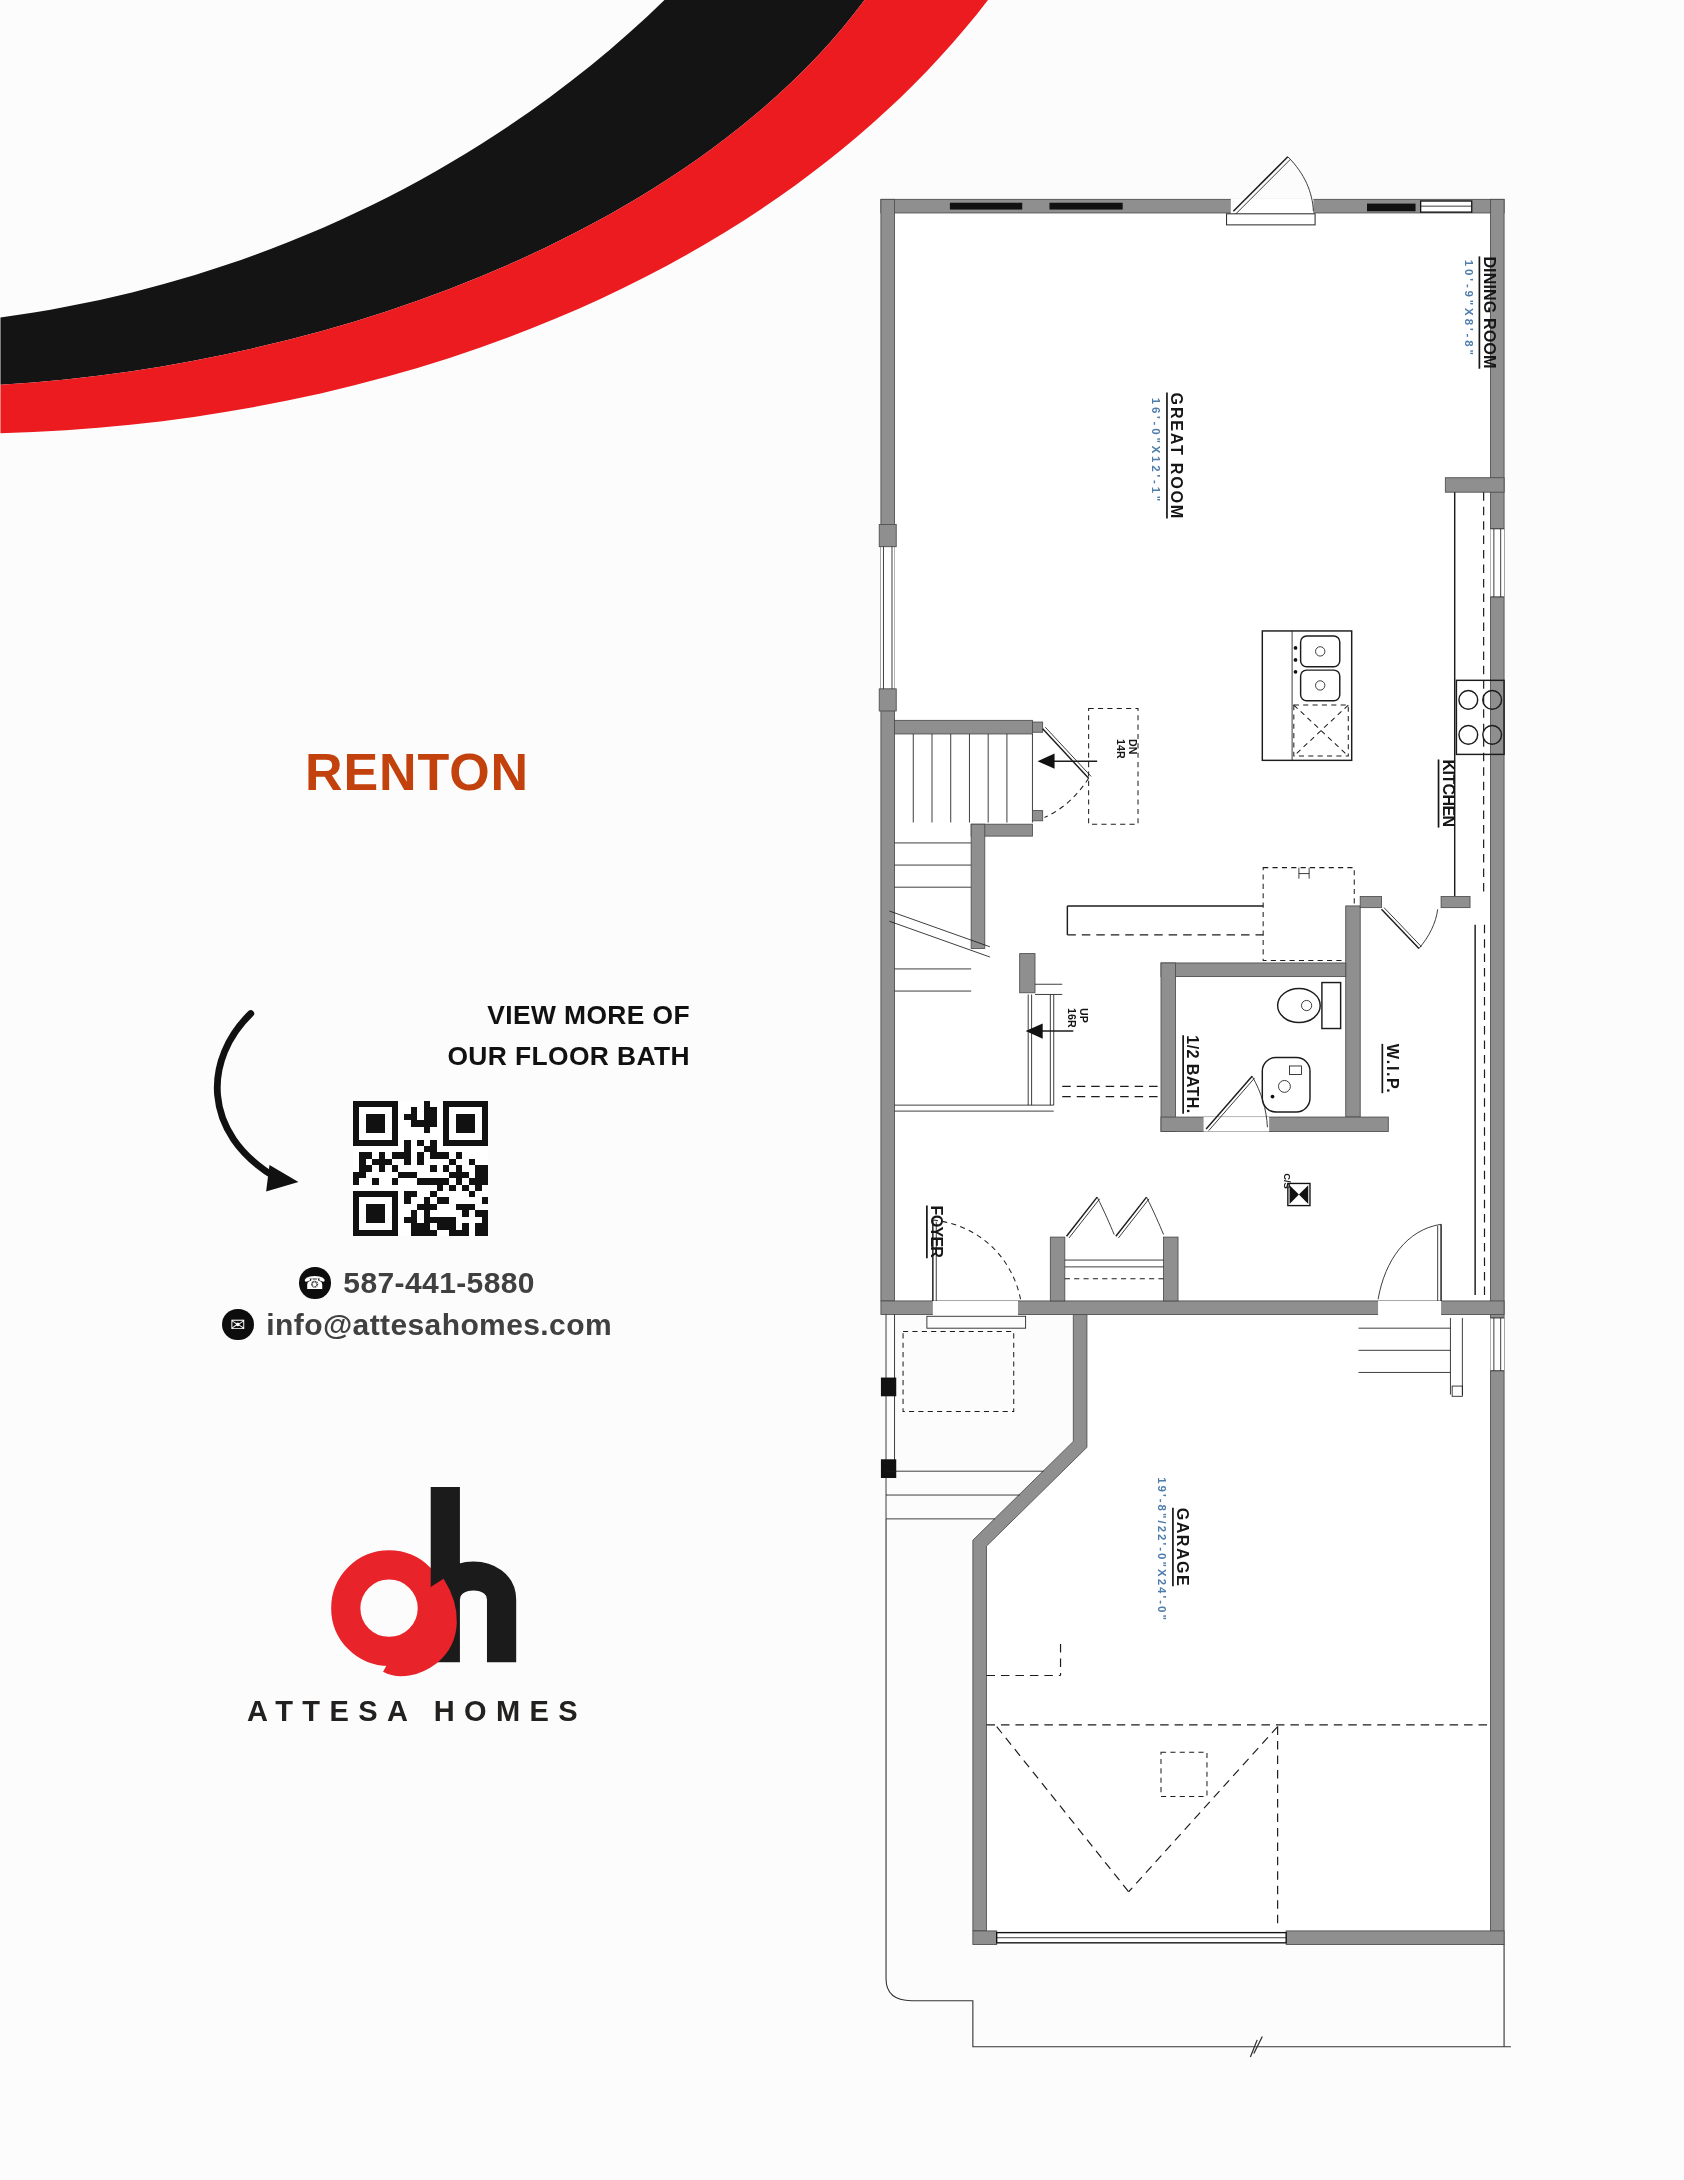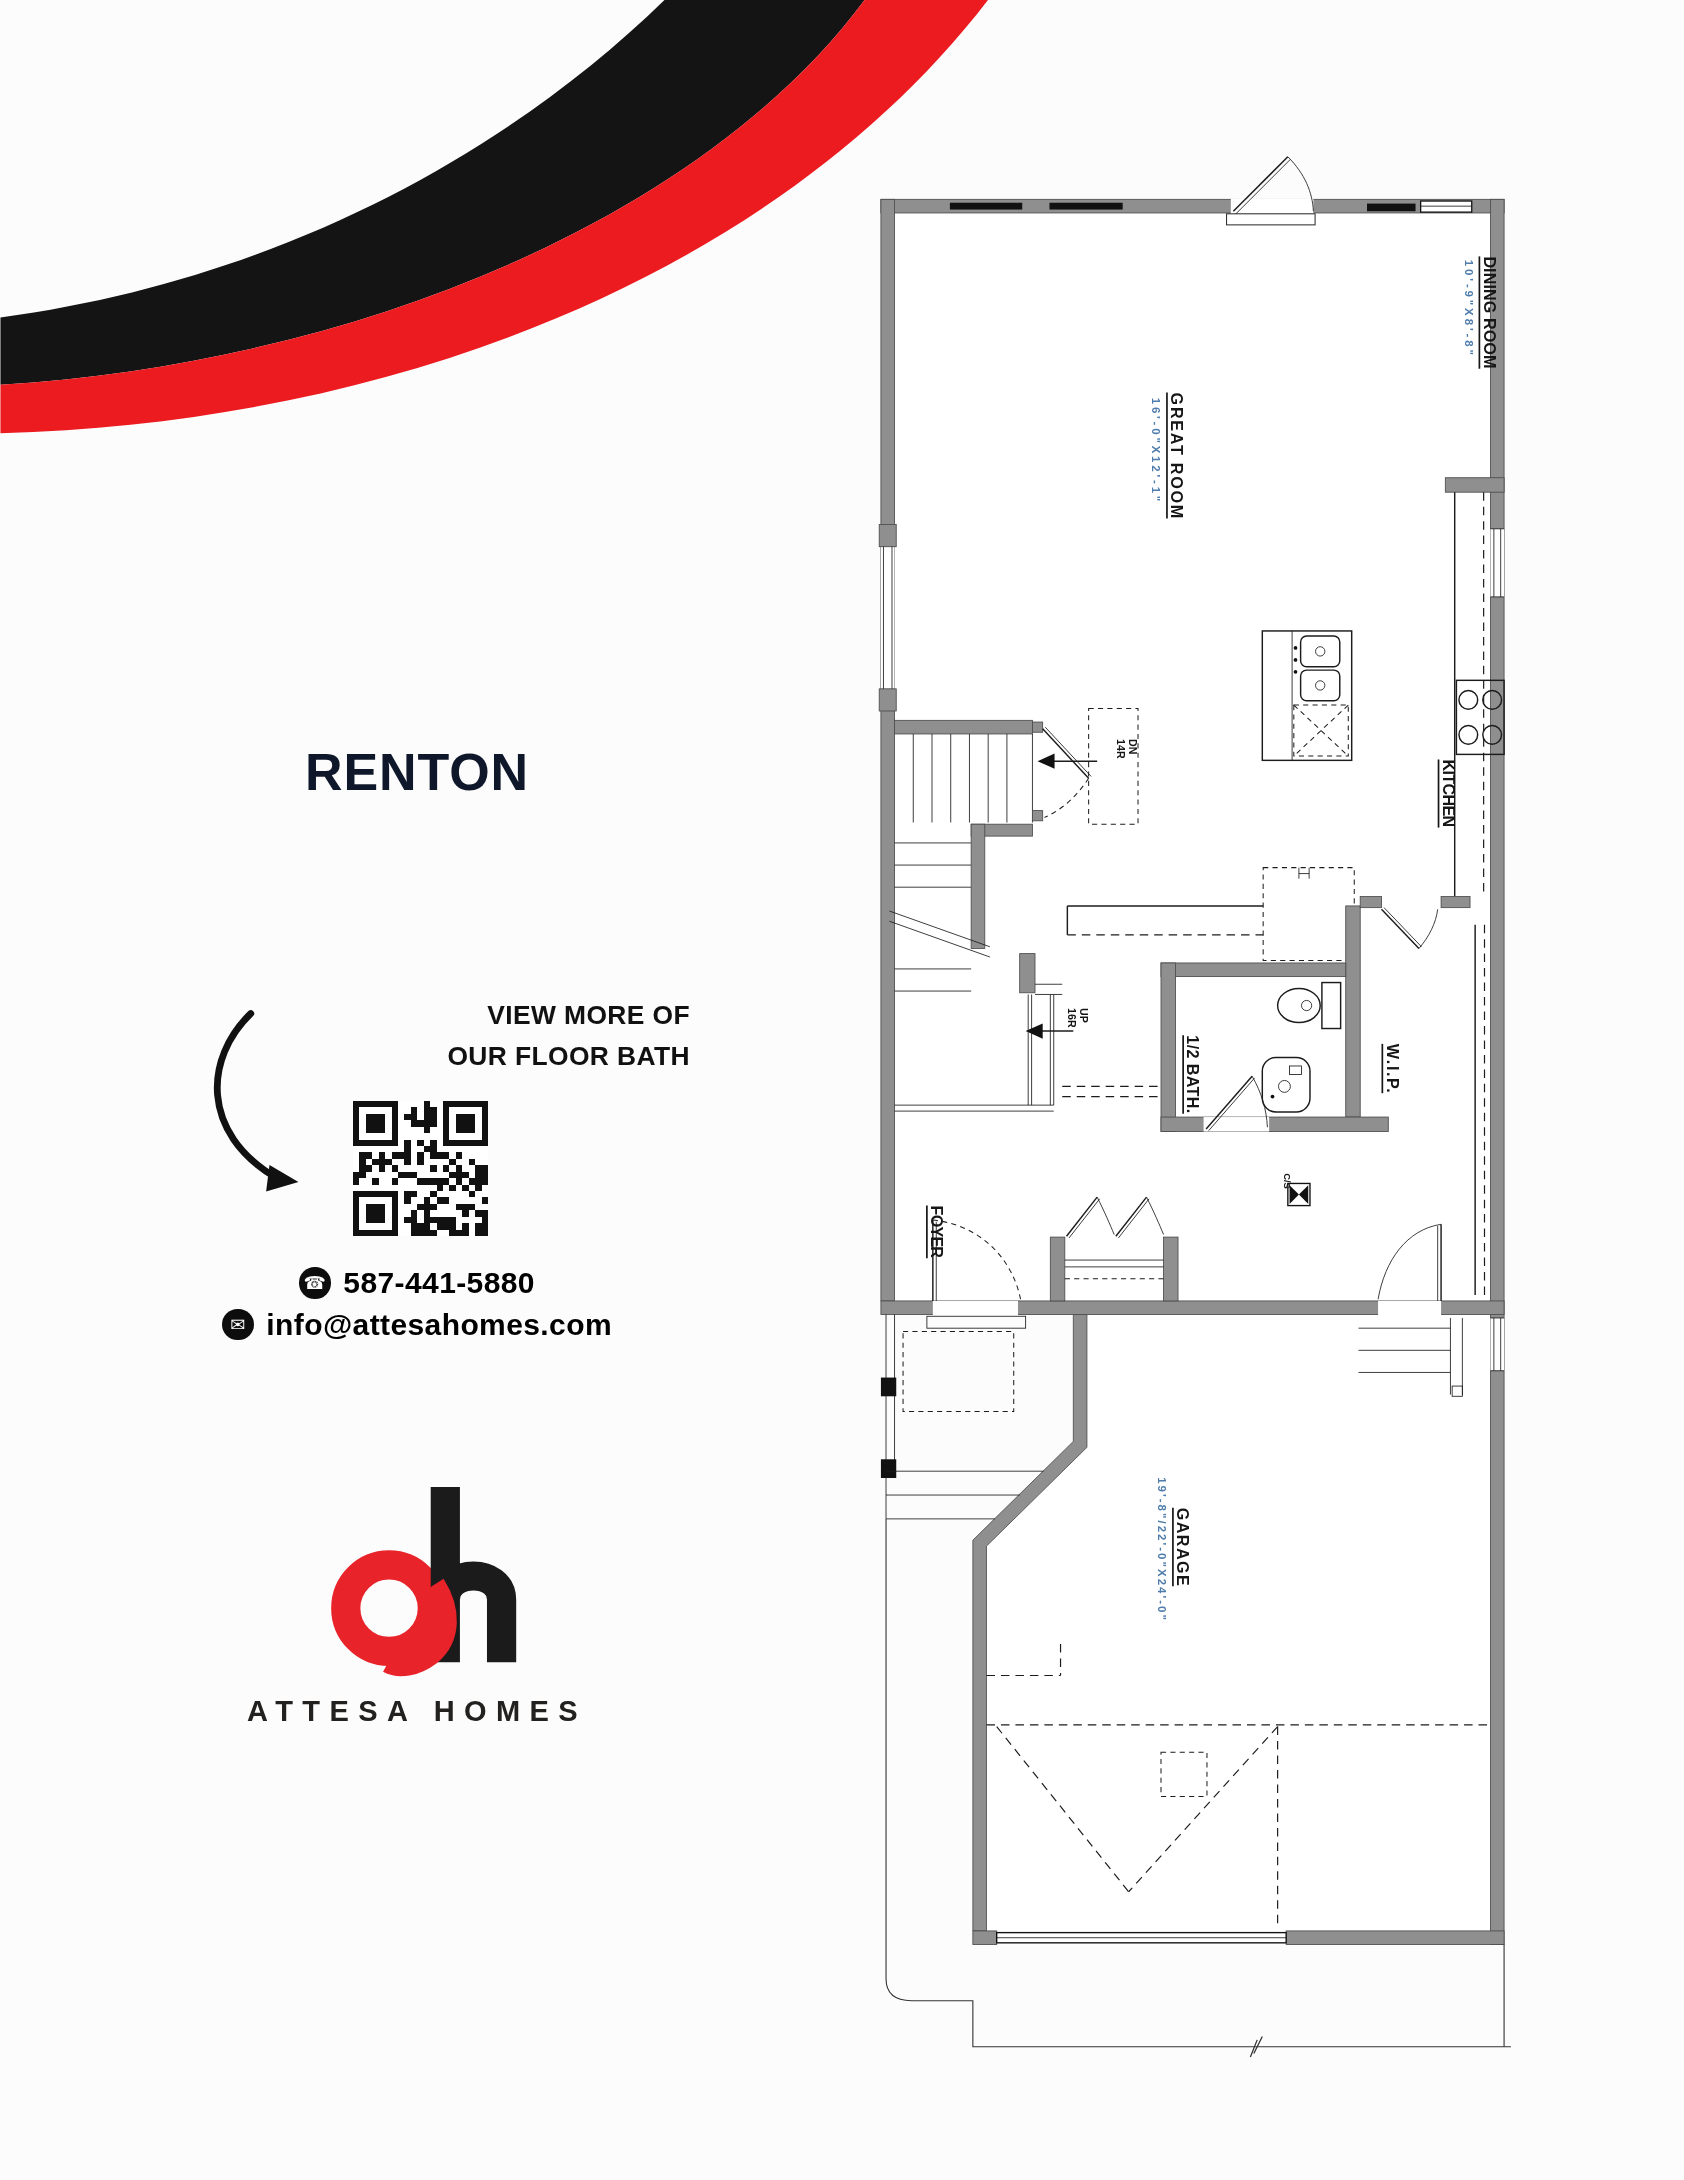--- a/index.html
+++ b/index.html
@@ -1,28 +1,28 @@
 <!DOCTYPE html>
 <html style="font-size:13.6px"><head>
 <meta charset="utf-8">
 <style>
   html,body{margin:0;padding:0;}
   body{width:1685px;height:2181px;position:relative;background:#fcfcfc;overflow:hidden;
        font-family:"Liberation Sans",sans-serif;color:#161616;}
   .abs{position:absolute;}
   
   .title{left:119px;top:738px;width:596px;text-align:center;font-size:52px;font-weight:700;
-         line-height:1.31;letter-spacing:0.9px;color:#0f172a;}
+         line-height:1.31;letter-spacing:0.9px;color:#c2410c;}
   .cta{left:162px;top:995px;width:528px;text-align:right;font-size:26.4px;font-weight:700;
        line-height:1.55;letter-spacing:0.4px;color:#111;}
   .contacts{left:119px;top:1266px;width:596px;display:flex;flex-direction:column;gap:7.7px;align-items:center;}
   .crow{display:flex;align-items:center;gap:12.8px;}
   .cicon{width:31.5px;height:31.5px;border-radius:50%;background:#0d0d0d;color:#fff;display:flex;
          align-items:center;justify-content:center;font-size:18px;line-height:1;}
-  .ctext{font-size:30px;font-weight:700;color:#000000;letter-spacing:0.4px;}
+  .ctext{font-size:30px;font-weight:700;color:#404040;letter-spacing:0.4px;}
   .brand{left:119px;top:1695px;width:596px;text-align:center;font-size:29px;font-weight:700;
          letter-spacing:9.4px;color:#22211f;}
   
   .w{fill:#8f8f8f;stroke:#4c4c4c;stroke-width:1;}
   .wh{fill:#ffffff;stroke:none;}
   .ln{stroke:#1c1c1c;stroke-width:1.7;fill:none;}
   .tn{stroke:#1c1c1c;stroke-width:1;fill:none;}
   .dsh{stroke:#1c1c1c;stroke-width:1.4;fill:none;stroke-dasharray:10 7;}
   .dsh2{stroke:#1c1c1c;stroke-width:1.2;fill:none;stroke-dasharray:6 5;}
   .rn{font:700 19px "Liberation Sans",sans-serif;fill:#161616;letter-spacing:.4px;}

